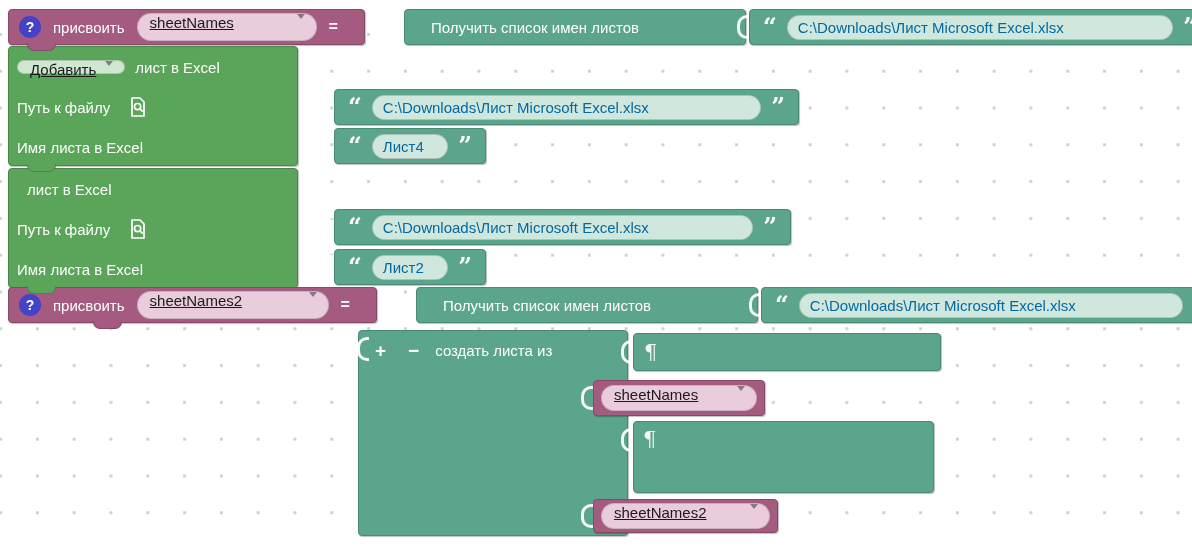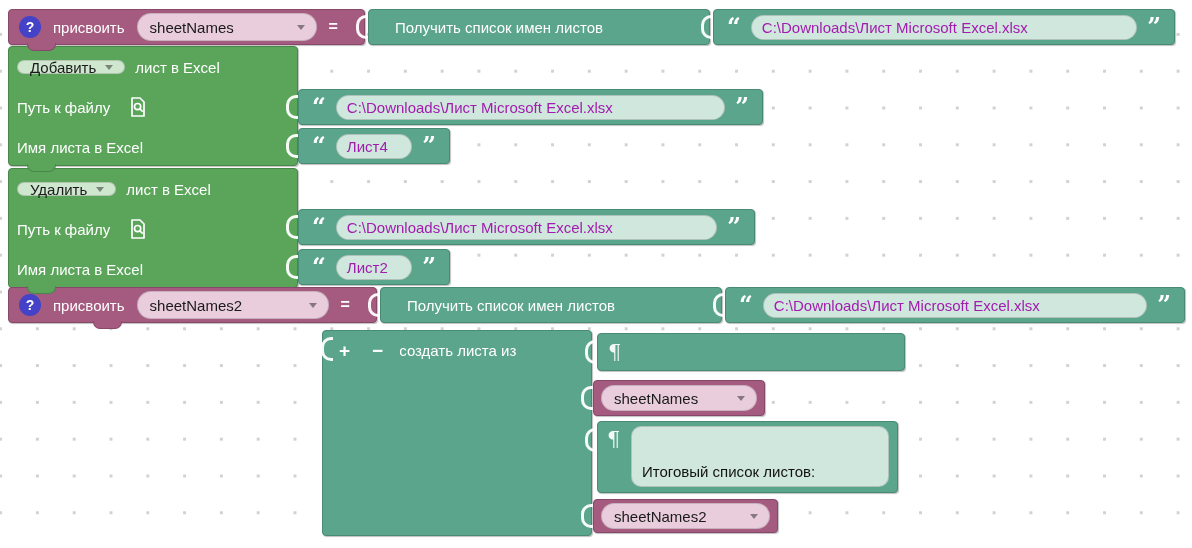--- a/index.html
+++ b/index.html
@@ -5,37 +5,37 @@
   html,body{margin:0;padding:0;background:#fff;}
   .workspace{
     position:relative;width:1192px;height:548px;overflow:hidden;background:#ffffff;
     background-image:radial-gradient(circle,#d2d2d2 1.4px,transparent 1.6px);
     background-size:36.8px 36.8px;background-position:19px 16px;
     font-family:"Liberation Sans",sans-serif;font-size:15px;
   }
   .block{position:absolute;box-sizing:border-box;border-radius:4px;box-shadow:1px 1px 1px rgba(0,0,0,.25);}
   .magenta{background:#a55b80;border:1px solid #86496a;}
   .green{background:#5ba55b;border:1px solid #49864a;}
-  .teal{background:#5ba58c;border:1px solid #488a74;}
+  .teal{background:#5ba58c;border:1px solid #488a74;margin-left:36px;}
   .olive{background:#a5a55b;border:1px solid #88884a;}
   .hrow{display:flex;align-items:center;}
   .wl{color:#fff;white-space:nowrap;}
   .eq{color:#fff;font-weight:bold;font-size:16px;}
   .help{width:22px;height:22px;border-radius:50%;background:#4442c6;color:#fff;font-weight:bold;
         font-size:14px;display:flex;align-items:center;justify-content:center;flex:none;}
-  .dd{box-sizing:border-box;height:28px;border-radius:14px;display:inline-flex;align-items:center;
-      gap:9px;padding:0 11px 0 12px;color:#1a1a1a;border:1px solid rgba(0,0,0,.14);white-space:nowrap;}
+  .dd{box-sizing:border-box;height:28px;border-radius:14px;display:inline-flex;
+      gap:9px;padding:0 11px 0 12px;color:#1a1a1a;border:1px solid rgba(0,0,0,.14);white-space:nowrap;text-decoration:underline;}
   .dd-pink{background:#e9cddc;}
   .dd-green{background:#cfe6cf;height:14px;}
   .caret{width:0;height:0;border-left:4.5px solid transparent;border-right:4.5px solid transparent;
          border-top:5.5px solid rgba(0,0,0,.42);flex:none;}
   .str{display:flex;align-items:center;padding:0 13px;gap:10px;}
   .q{color:#fff;font-family:"DejaVu Serif",serif;font-weight:bold;font-size:24px;line-height:36px;flex:none;}
   .tf{box-sizing:border-box;flex:1;height:25px;background:#d0e7de;border:1px solid rgba(0,0,0,.16);
-      border-radius:13px;display:flex;align-items:center;padding:0 10px;color:#a21caf;
+      border-radius:13px;display:flex;align-items:center;padding:0 10px;color:#0369a1;
       white-space:nowrap;overflow:hidden;}
   .g-row{height:40px;display:flex;align-items:center;padding-left:8px;color:#fff;}
   .sock{position:absolute;left:-13px;top:50%;transform:translateY(-50%);width:9px;height:18px;
         border:3px solid rgba(255,255,255,.95);border-right:none;border-radius:10px 0 0 10px;}
   .tab{position:absolute;height:7px;width:27px;border-radius:0 0 7px 7px;z-index:6;bottom:-7px;}
   .tab-m{background:#a55b80;border:1px solid #86496a;border-top:none;}
   .tab-g{background:#5ba55b;border:1px solid #49864a;border-top:none;}
   .pm{color:#fff;font-weight:bold;font-size:19px;line-height:19px;flex:none;}
   .pil{color:rgba(255,255,255,.92);font-family:"DejaVu Serif",serif;font-size:21px;flex:none;}
   .var-block{display:flex;align-items:center;padding:0 7px;}
@@ -103,24 +103,20 @@
   </div>
   <div class="block teal str" style="left:298px;top:128px;width:152px;height:36px;">
     <span class="sock"></span>
     <span class="q">“</span>
     <span class="tf">Лист4</span>
     <span class="q">”</span>
   </div>
 
   <div class="block green" style="left:8px;top:168px;width:290px;height:120px;">
     <div class="g-row">
-      <span class="dd dd-green">
-        <span>Удалить</span>
-        <span class="caret"></span>
-      </span>
       <span class="wl" style="margin-left:10px">лист в Excel</span>
     </div>
     <div class="g-row">
       <span class="wl">Путь к файлу</span>
       <span class="fico" style="margin-left:18px">
         <svg width="20" height="22" viewBox="0 0 20 22">
           <path d="M4 2 h8 l4 4 v14 h-12 z" fill="none" stroke="#fff" stroke-width="1.7" stroke-linejoin="round"></path>
           <circle cx="9.6" cy="10.6" r="3.1" fill="none" stroke="#fff" stroke-width="1.7"></circle>
           <line x1="11.9" y1="12.9" x2="14.2" y2="15.2" stroke="#fff" stroke-width="1.7" stroke-linecap="round"></line>
         </svg>
@@ -184,24 +180,20 @@
     <span class="sock"></span>
     <span class="dd dd-pink">
       <span>sheetNames</span>
       <span class="caret"></span>
     </span>
   </div>
 
   <div class="block teal" style="left:597px;top:421px;width:301px;height:72px;">
     <span class="sock" style="top:18px"></span>
     <span class="pil" style="position:absolute;left:9px;top:5px">¶</span>
-    <div class="tf2">
-      <div class="l1"></div>
-      <div class="l2">Итоговый список листов:</div>
-    </div>
   </div>
 
   <div class="block magenta var-block" style="left:593px;top:499px;width:185px;height:34px;">
     <span class="sock"></span>
     <span class="dd dd-pink">
       <span>sheetNames2</span>
       <span class="caret"></span>
     </span>
   </div>
 

